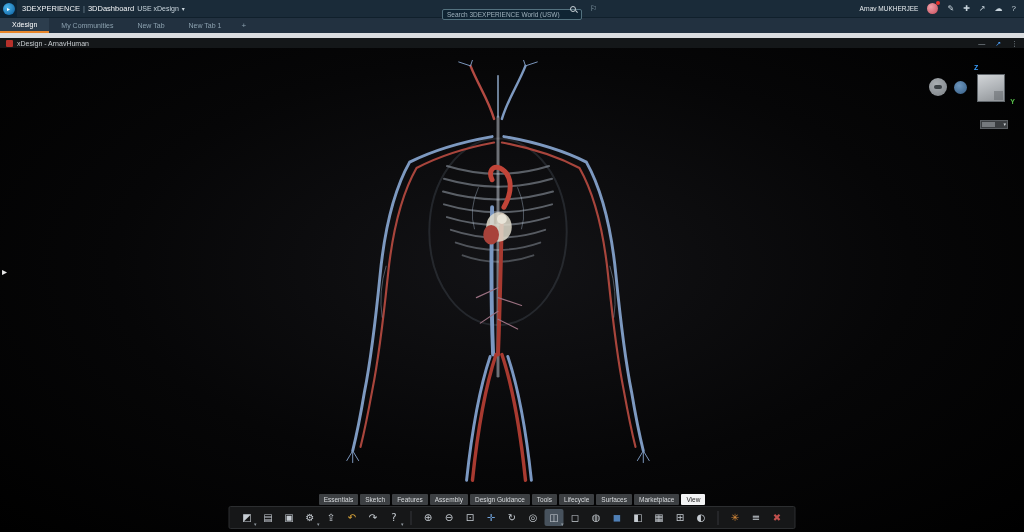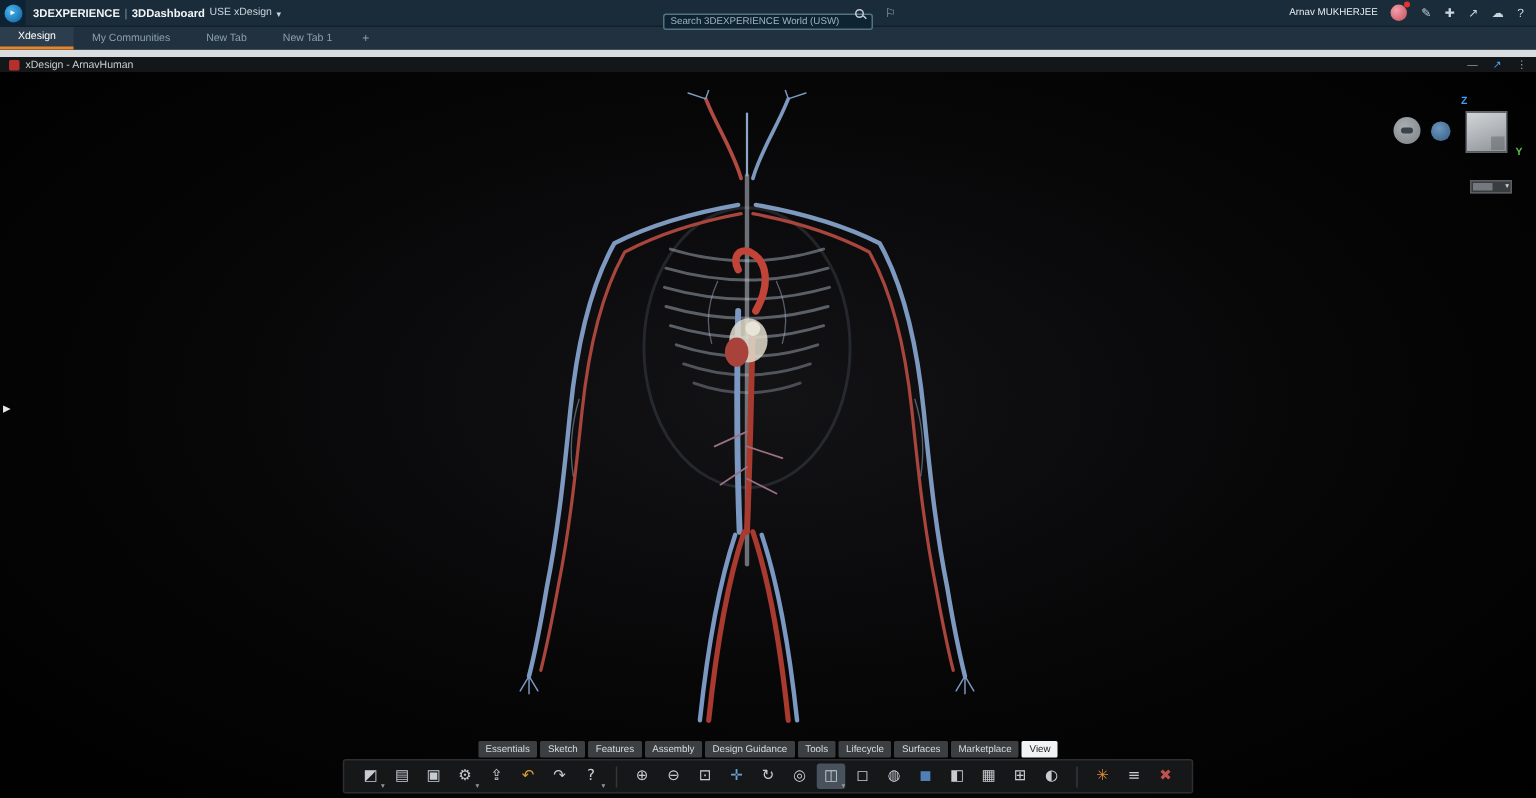--- a/index.html
+++ b/index.html
@@ -6,21 +6,21 @@
   body{width:1024px;height:532px;overflow:hidden;font-family:"Liberation Sans",sans-serif;}
   .screen{position:relative;width:1024px;height:532px;background:#000;}
 
   
   .topbar{position:absolute;top:0;left:0;right:0;height:17px;background:#1a2b39;border-bottom:1px solid #10202c;
           display:flex;align-items:center;color:#dfe6ea;z-index:30;}
   .logo{width:17px;height:17px;background:#0d2334;display:flex;align-items:center;justify-content:center;cursor:pointer;}
   .logo-circle{width:12px;height:12px;border-radius:50%;background:radial-gradient(circle at 35% 35%,#49b5ec,#0a5b9c);
                display:flex;align-items:center;justify-content:center;color:#fff;font-size:6px;line-height:1;}
   .brand{display:flex;align-items:center;gap:3px;margin-left:5px;white-space:nowrap;}
-  .b-bold{font-size:7.5px;font-weight:bold;color:#f2f5f7;}
+  .b-bold{font-size:7.5px;font-weight:normal;color:#f2f5f7;}
   .b-sep{font-size:7.5px;color:#7e93a2;}
   .b-ctx{font-size:7px;color:#c9d5dd;cursor:pointer;}
   .caret{font-size:6px;color:#c9d5dd;cursor:pointer;}
   .search-wrap{position:absolute;left:50%;transform:translateX(-50%);width:140px;height:11px;}
   .search{width:100%;height:11px;box-sizing:border-box;background:#0f2433;border:1px solid #54727f;border-radius:2px;
           color:#dfe6ea;font-size:6.5px;padding:0 13px 0 4px;outline:none;font-family:"Liberation Sans",sans-serif;}
   .search::placeholder{color:#9fb1bc;}
   .mag{position:absolute;right:6px;top:2.5px;width:4px;height:4px;border:1px solid #c5ced4;border-radius:50%;cursor:pointer;}
   .mag::after{content:"";position:absolute;width:3px;height:1px;background:#c5ced4;transform:rotate(45deg);right:-3px;bottom:-1px;}
   .tagico{position:absolute;left:calc(50% + 78px);font-size:8px;color:#9fb4c2;cursor:pointer;}

